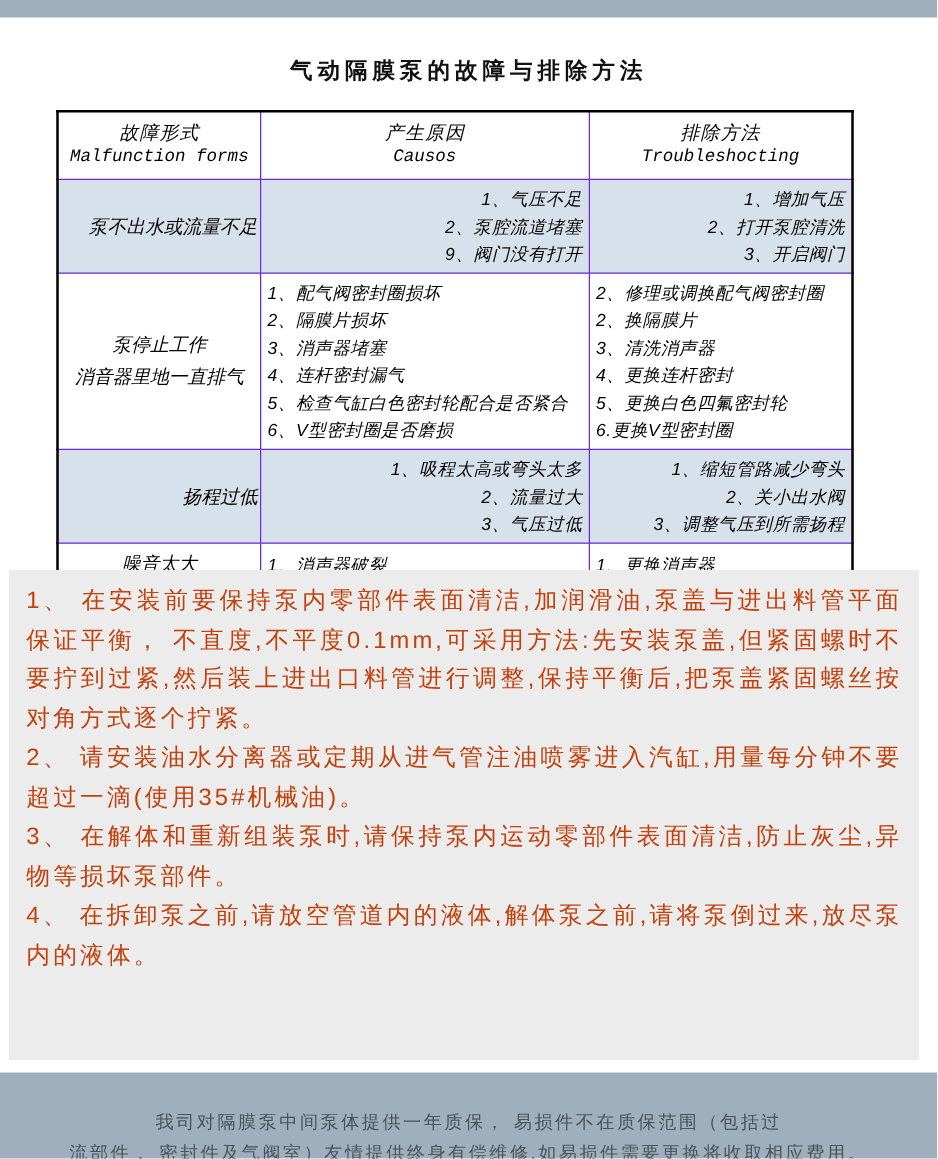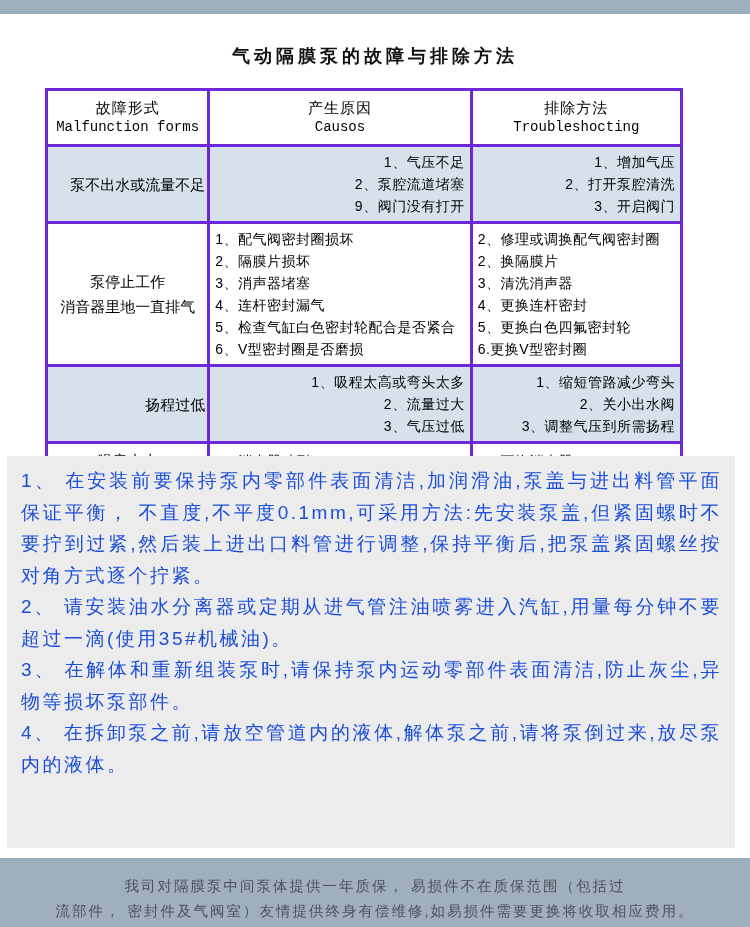--- a/index.html
+++ b/index.html
@@ -13,39 +13,39 @@
     text-align:center; font-size:18px; font-weight:bold; letter-spacing:4px; color:#111;
   }
   .fault-table {
     position:absolute; top:88px; left:45px; width:638px;
     border-collapse:collapse; color:#000; table-layout:fixed;
     border:2px solid #000;
   }
   .fault-table col.c1 { width:162px; }
   .fault-table col.c2 { width:262px; }
   .fault-table col.c3 { width:210px; }
-  .fault-table th, .fault-table td { border:3px solid #6d28d9; }
+  .fault-table th, .fault-table td { border:1px solid #6d28d9;font-style:italic; }
   .fault-table th { font-weight:normal; padding:7px 2px; text-align:center; background:#fff; }
   .th-zh { font-size:15px; letter-spacing:1px; line-height:20px; }
   .th-en { font-family:"Liberation Mono","DejaVu Sans Mono",monospace; font-size:14px; line-height:19px; }
   td.fault-cell { text-align:center; vertical-align:middle; font-size:15px; padding:4px 2px;margin-top:15px; }
   td.fault-cell div { line-height:25px; }
   td.list-cell { vertical-align:middle; padding:4px 5px; font-size:14px; }
   td.list-cell div { line-height:22px; white-space:nowrap; letter-spacing:0.5px; }
   tr.hl td { background:#D7E1EB;text-align:right; }
   .notes {
     position:absolute; top:456px; left:7px; width:728px; height:392px;
     background:#ECECEC; box-sizing:border-box; padding:9px 13px 0 14px;
-    font-size:19px; line-height:31.5px; letter-spacing:2.5px; color:#1d4ed8;
+    font-size:19px; line-height:31.5px; letter-spacing:2.5px; color:#c2410c;
     text-align:justify;
   }
   .notes p { margin:0; }
   .footer {
     position:absolute; top:858px; left:0; width:750px; height:69px;
-    background:#9FAFBE; box-sizing:border-box; padding-top:16px;
+    background:#9FAFBE; box-sizing:border-box; padding-top:28px;
     text-align:center; color:#49535C; font-size:14.5px; letter-spacing:2px;
   }
   .footer div { line-height:25px; }
 </style>
 </head>
 <body>
 
 <div class="page">
   <div class="top-bar"></div>
 

